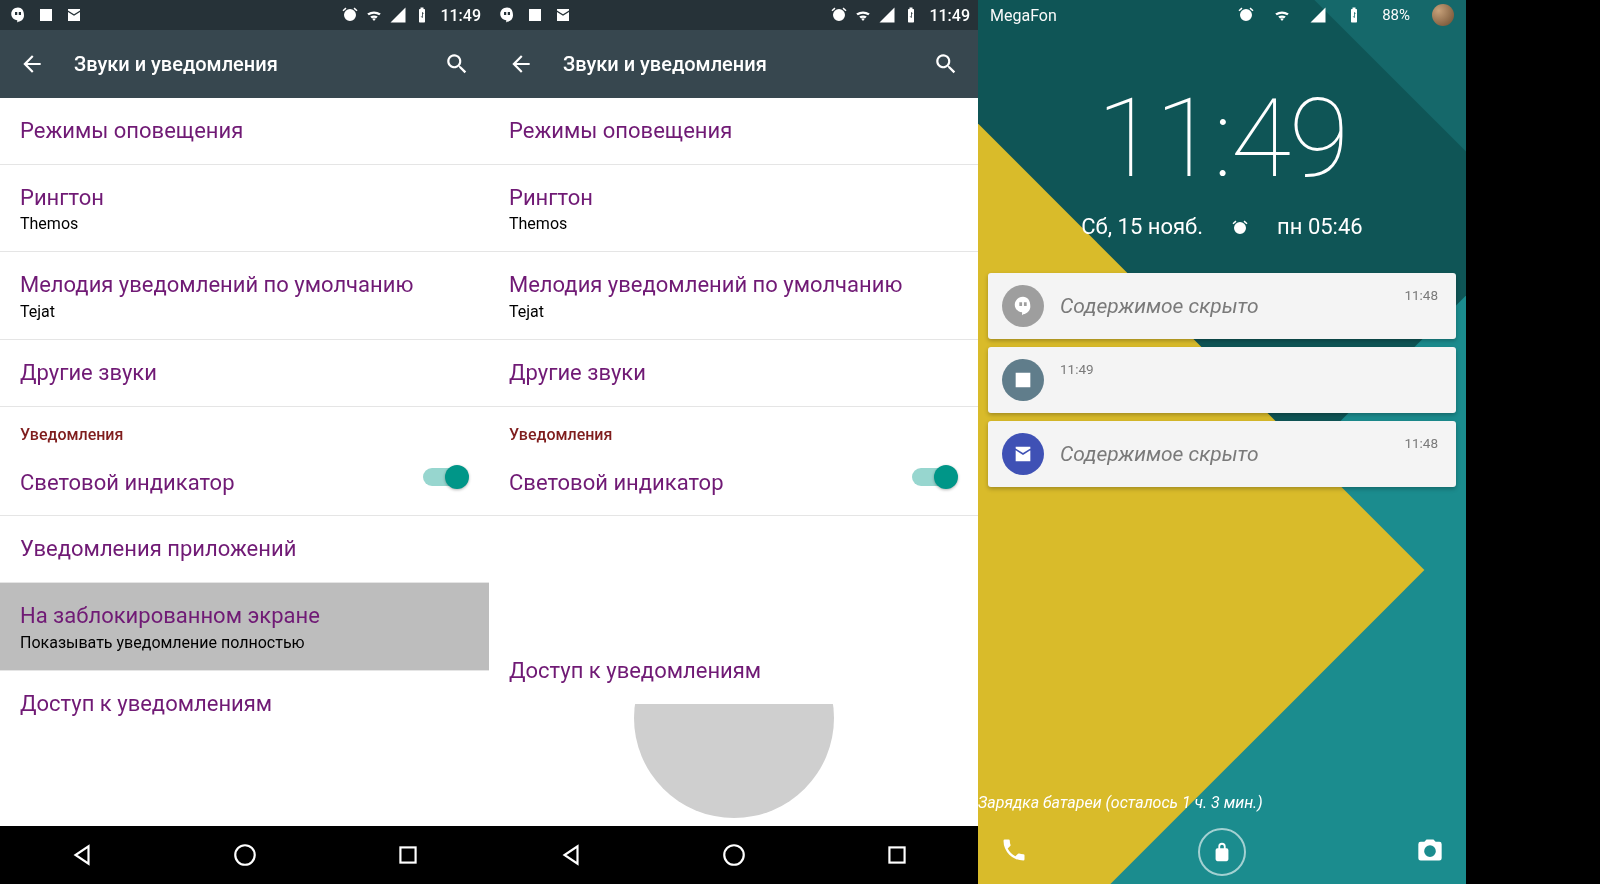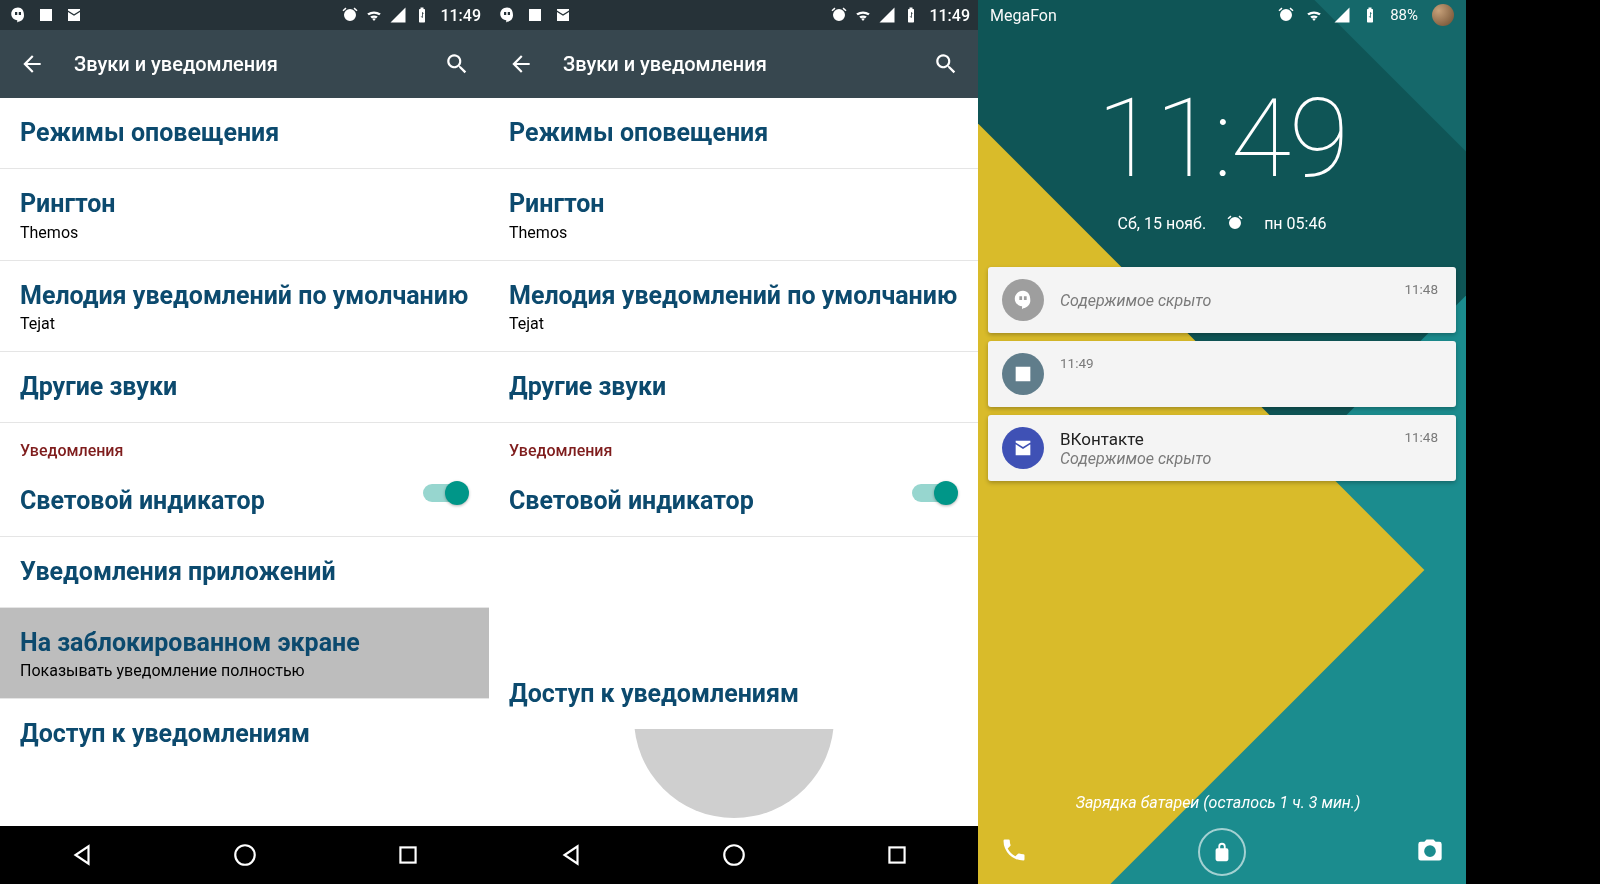--- a/index.html
+++ b/index.html
@@ -43,21 +43,21 @@
   .toolbar-back { width: 28px; height: 28px; display: flex; align-items: center; justify-content: center; cursor: pointer; }
   .toolbar-back svg { width: 26px; height: 26px; fill: #fff; }
   .toolbar-title { font-size: 20px; font-weight: 500; margin-left: 28px; flex: 1; }
   .toolbar-search { width: 28px; height: 28px; display: flex; align-items: center; justify-content: center; cursor: pointer; }
   .toolbar-search svg { width: 26px; height: 26px; fill: #fff; }
 
   
   .settings { flex: 1; background: #fff; overflow: hidden; position: relative; }
   .setting-item { padding: 18px 20px; border-bottom: 1px solid #e5e5e5; cursor: pointer; }
   .setting-item.no-border { border-bottom: none; }
-  .setting-title { font-size: 25px; color: #0c4a6e; line-height: 1.35; font-weight: bold; }
+  .setting-title { font-size: 22px; color: #701a75; line-height: 1.35; }
   .setting-sub { font-size: 16px; color: #000000; margin-top: 2px; }
   .section-header { padding: 18px 20px 6px; font-size: 16px; color: #7f1d1d; font-weight: 500; }
   .setting-row { display: flex; align-items: flex-start; }
   .setting-row .setting-title { flex: 1; }
   .switch {
     width: 44px; height: 18px; background: #97d6cf; border-radius: 10px; position: relative; margin-right: 2px;
   }
   .switch::after {
     content: ""; position: absolute; right: -2px; top: -3px; width: 24px; height: 24px;
     background: #009688; border-radius: 50%; box-shadow: 0 1px 3px rgba(0,0,0,0.3);
@@ -89,44 +89,44 @@
     content: ""; position: absolute; inset: -80px; background: #0c7a7c;
   }
   .tri1 { position: absolute; width: 900px; height: 900px; background: #0f5556; transform: rotate(45deg); left: -500px; top: -200px; }
   .tri2 { position: absolute; width: 900px; height: 900px; background: #d9bb2a; transform: rotate(45deg); left: -640px; top: 120px; }
   .tri3 { position: absolute; width: 900px; height: 900px; background: #1b8c8e; transform: rotate(45deg); left: 160px; top: 360px; }
   .tri4 { position: absolute; width: 700px; height: 700px; background: #15686a; transform: rotate(45deg); left: 280px; top: -360px; }
 
   .lock-status {
     position: relative; height: 30px; display: flex; align-items: center; padding: 0 12px; color: #fafafa; font-size: 16px;
   }
-  .lock-status .status-right { gap: 8px; }
+  .lock-status .status-right { gap: 16px; }
   .lock-status .carrier { font-size: 16px; }
   .lock-status .batt-pct { font-size: 15px; margin-left: 2px; }
   .avatar { width: 22px; height: 22px; border-radius: 50%; background: radial-gradient(circle at 30% 30%, #c7a17a, #6b4a2d); margin-left: 6px; }
 
   .lock-center { position: relative; text-align: center; margin-top: 54px; color: #fff; }
   .lock-time { font-size: 110px; font-weight: 100; letter-spacing: -2px; line-height: 1; }
-  .lock-date { margin-top: 20px; font-size: 16px; display: inline-flex; align-items: center; gap: 20px; }
+  .lock-date { margin-top: 20px; font-size: 22px; display: inline-flex; align-items: center; gap: 28px; }
   .lock-date .alarm-ic svg { width: 18px; height: 18px; fill: #fff; vertical-align: -3px; }
 
   .notif-stack { position: relative; margin: 34px 10px 0; display: flex; flex-direction: column; gap: 8px; }
   .notif {
     background: #f4f4f4; border-radius: 3px; padding: 12px 18px 12px 14px;
     display: flex; align-items: center; box-shadow: 0 2px 4px rgba(0,0,0,0.25); cursor: pointer;
   }
   .notif-ic { width: 42px; height: 42px; border-radius: 50%; display: flex; align-items: center; justify-content: center; margin-right: 16px; flex-shrink: 0; }
   .notif-ic svg { width: 22px; height: 22px; fill: #fff; }
   .notif-body { flex: 1; min-width: 0; }
   .notif-title { font-size: 17px; color: #222; }
-  .notif-sub { font-size: 16px; color: #7a7a7a; font-style: italic; }
+  .notif-sub { font-size: 21px; color: #7a7a7a; font-style: italic; }
   .notif-sub.noital { font-style: normal; }
   .notif-time { font-size: 13.5px; color: #7a7a7a; align-self: flex-start; margin-top: 2px; }
 
-  .charge-text { position: absolute; bottom: 72px; left: 0; right: 8px; text-align: center; color: #fff; font-size: 16px; font-style: italic; }
+  .charge-text { position: absolute; bottom: 72px; left: 0; right: 8px; color: #fff; font-size: 16px; font-style: italic; }
 
   .lock-bottom {
     position: absolute; bottom: 0; left: 0; right: 0; height: 64px;
     display: flex; align-items: center; justify-content: space-between; padding: 0 22px;
   }
   .lock-bottom .side-ic svg { width: 28px; height: 28px; fill: #fff; }
   .lock-ring {
     width: 48px; height: 48px; border: 2px solid rgba(255,255,255,0.6); border-radius: 50%;
     display: flex; align-items: center; justify-content: center;
   }
@@ -465,21 +465,20 @@
         </div>
       <div class="notif-time">11:49</div>
     </div>
     <div class="notif">
       <div class="notif-ic" style="background:#3f51b5">
           <svg viewBox="0 0 24 24">
             <use href="#ic-mail"></use>
           </svg>
         </div>
       <div class="notif-body">
-        <div class="notif-title">ВКонтакте</div>
         <div class="notif-sub">Содержимое скрыто</div>
       </div>
       <div class="notif-time">11:48</div>
     </div>
   </div>
 
   <div class="charge-text">Зарядка батареи (осталось 1 ч. 3 мин.)</div>
 
   <div class="lock-bottom">
     <div class="side-ic"><svg viewBox="0 0 24 24">

